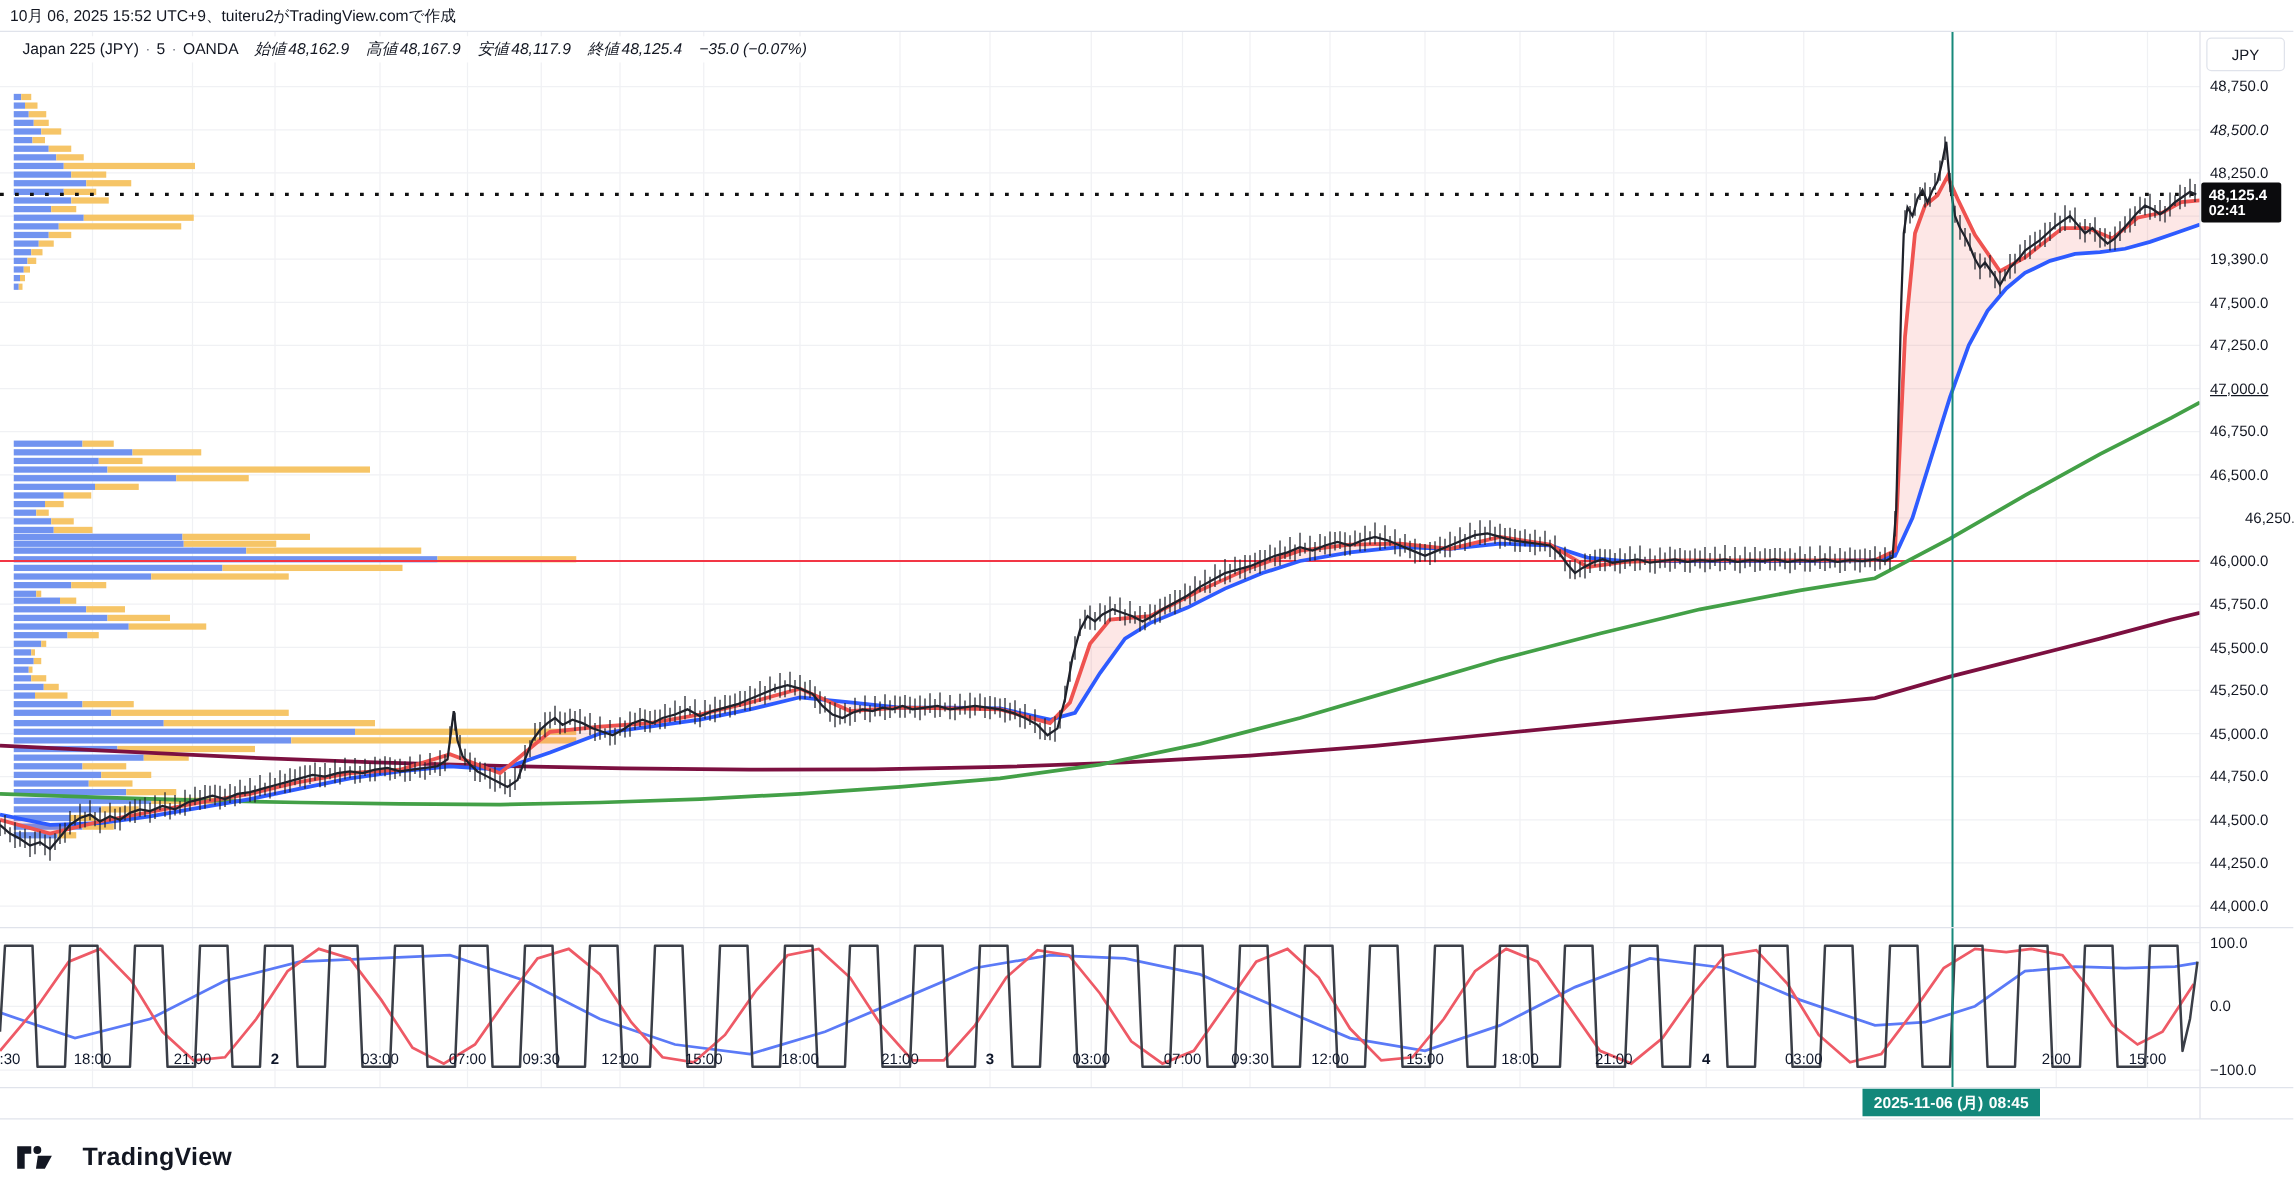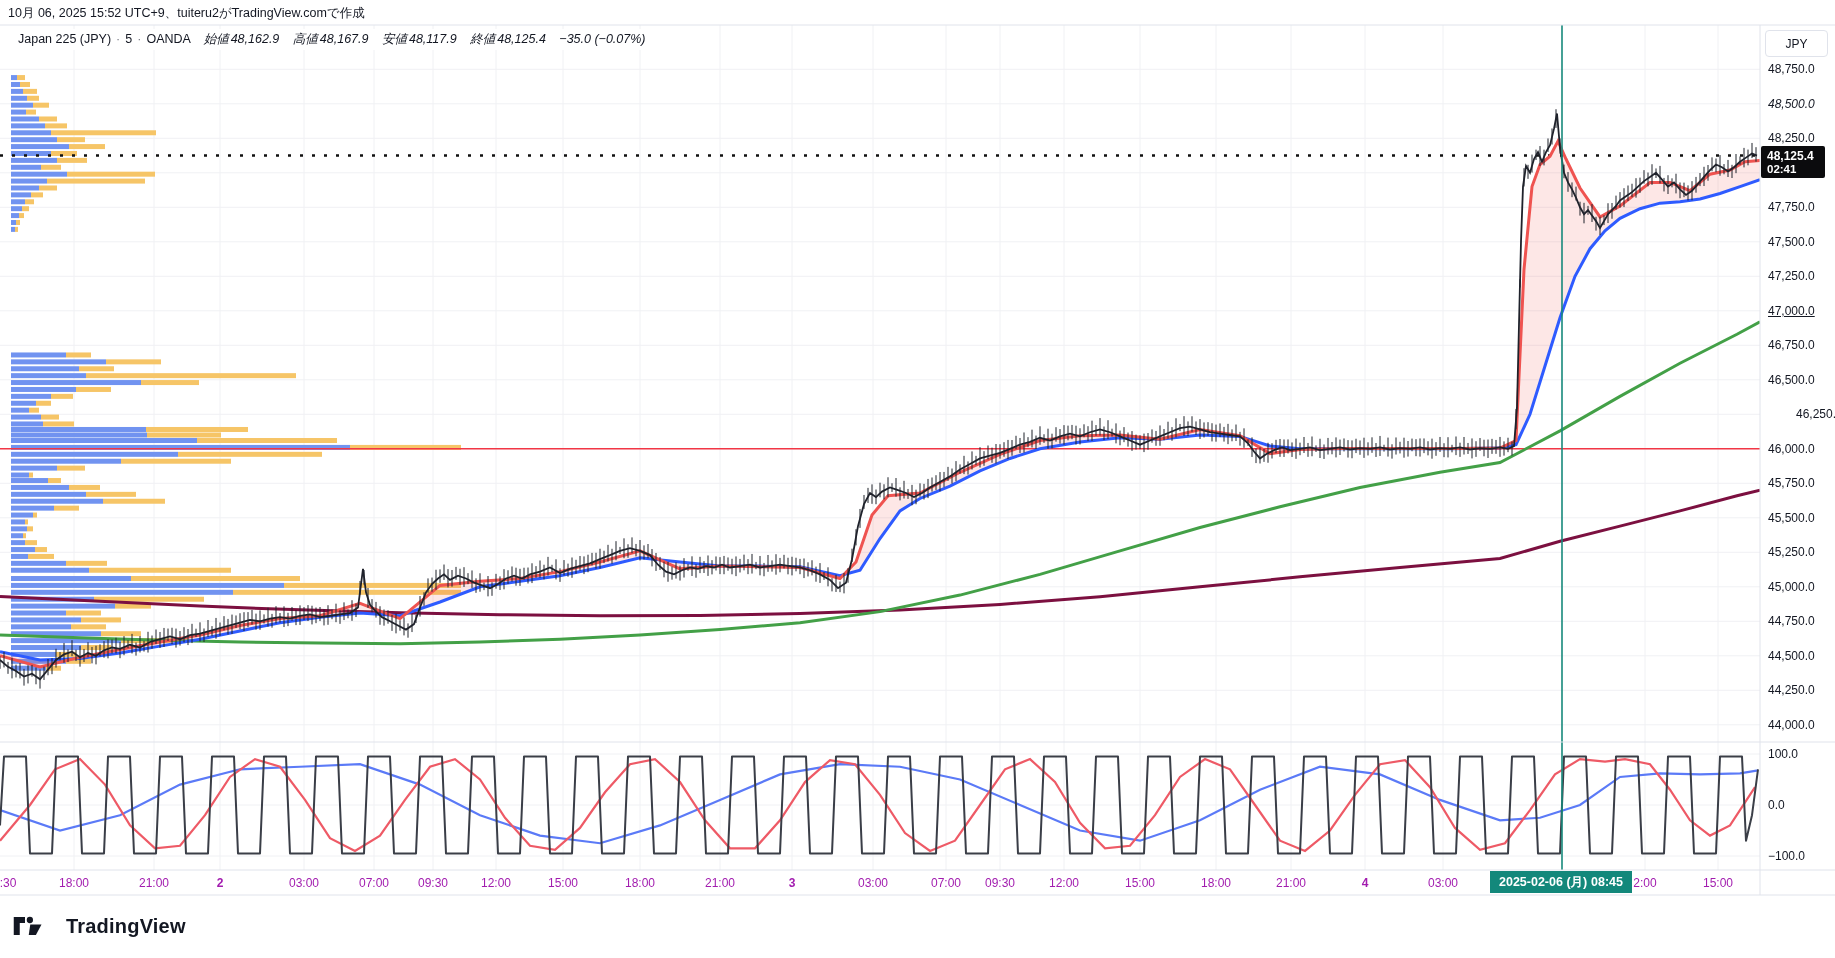--- a/index.html
+++ b/index.html
@@ -10,21 +10,21 @@
   #legend{position:absolute;left:12px;top:29px;font-size:12.5px;background:rgba(255,255,255,.92);
           padding:2px 6px;border-radius:3px;white-space:nowrap;}
   #legend .sep{margin:0 5px;color:#787b86;}
   #legend .fld{margin-left:10px;font-style:italic;}
   #legend .val{margin-left:2px;}
   #jpy-button{position:absolute;left:1765px;top:30px;width:63px;height:27px;border:1px solid #e0e3eb;
           border-radius:4px;display:flex;align-items:center;justify-content:center;font-size:12px;
           color:#131722;background:#fff;box-sizing:border-box;}
   #price-axis,#time-axis{position:absolute;left:0;top:0;width:100%;height:100%;pointer-events:none;}
   .pl{position:absolute;left:1768px;height:14px;line-height:14px;font-size:12px;color:#131722;}
-  .tl{position:absolute;top:876px;height:15px;line-height:15px;font-size:12px;color:#a21caf;transform:translateX(-50%);}
+  .tl{position:absolute;top:840px;height:15px;line-height:15px;font-size:12px;color:#0f172a;transform:translateX(-50%);}
   .tl.strong{font-weight:700;}
   #price-label{position:absolute;left:1761px;top:146px;width:64px;height:32px;background:#0b0b0d;color:#fff;
           border-radius:2px;font-size:12px;font-weight:700;display:flex;flex-direction:column;
           align-items:flex-start;justify-content:center;padding-left:6px;box-sizing:border-box;}
   #price-label .cd{font-weight:700;font-size:11.5px;}
   #session-badge{position:absolute;left:1490px;top:871px;width:142px;height:22px;background:#13887b;color:#fff;
           font-size:12.5px;font-weight:700;display:flex;align-items:center;justify-content:space-between;
           padding:0 9px;box-sizing:border-box;}
   #footer{position:absolute;left:13px;top:913px;display:flex;align-items:center;gap:23px;}
   #brand-name{font-size:20px;font-weight:700;color:#131722;letter-spacing:.2px;}
@@ -705,21 +705,21 @@
     <span class="fld"><span>終値</span><span class="val">48,125.4</span></span>
     <span class="fld">−35.0 (−0.07%)</span>
   </div>
 
   <div id="jpy-button">JPY</div>
 
   <div id="price-axis">
       <div class="pl" style="top: 62.3px;">48,750.0</div>
       <div class="pl" style="top: 96.8px; font-style: italic;">48,500.0</div>
       <div class="pl" style="top: 131.3px;">48,250.0</div>
-      <div class="pl" style="top: 200.3px;">47,750.0</div>
+      <div class="pl" style="top: 200.3px;">19,390.0</div>
       <div class="pl" style="top: 234.8px;">47,500.0</div>
       <div class="pl" style="top: 269.3px;">47,250.0</div>
       <div class="pl" style="top: 303.8px; text-decoration: underline;">47,000.0</div>
       <div class="pl" style="top: 338.3px;">46,750.0</div>
       <div class="pl" style="top: 372.8px;">46,500.0</div>
       <div class="pl" style="top: 407.3px; margin-left: 28px;">46,250.0</div>
       <div class="pl" style="top: 441.8px;">46,000.0</div>
       <div class="pl" style="top: 476.3px;">45,750.0</div>
       <div class="pl" style="top: 510.8px;">45,500.0</div>
       <div class="pl" style="top: 545.3px;">45,250.0</div>
@@ -757,21 +757,21 @@
       <div class="tl" style="left: 1645px;">2:00</div>
       <div class="tl" style="left: 1718px;">15:00</div>
     </div>
 
   <div id="price-label">
     <span>48,125.4</span>
     <span class="cd">02:41</span>
   </div>
 
   <div id="session-badge">
-    <span>2025-02-06 (月)</span>
+    <span>2025-11-06 (月)</span>
     <span>08:45</span>
   </div>
 
   <div id="footer">
     <svg width="30" height="26" viewBox="0 0 40 30">
       <path d="M1 3 h15 v8 h-7 v16 h-8 z" fill="#131722"></path>
       <circle cx="22.5" cy="7" r="4.2" fill="#131722"></circle>
       <path d="M23 13 h15 l-7.5 14 h-9.5 z" fill="#131722"></path>
     </svg>
     <span id="brand-name">TradingView</span>

